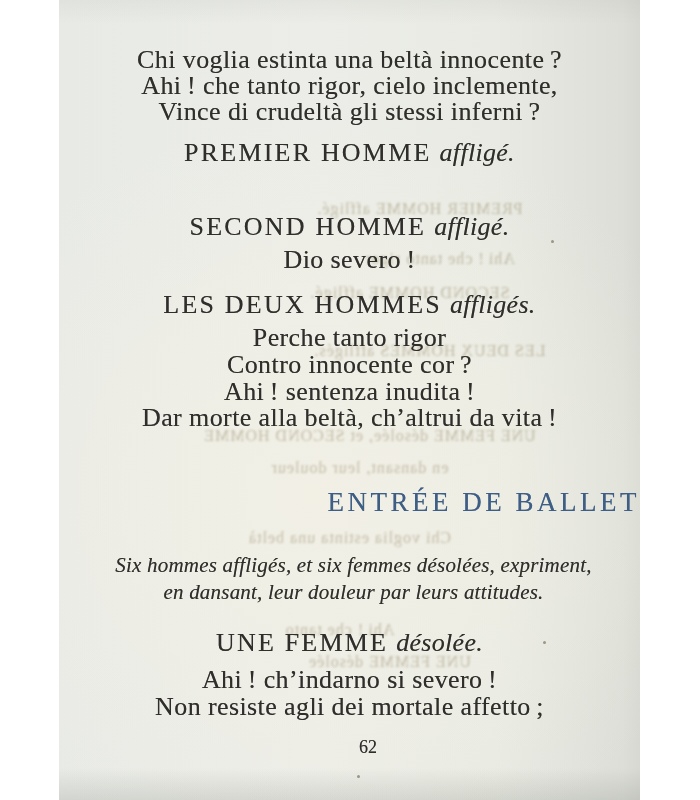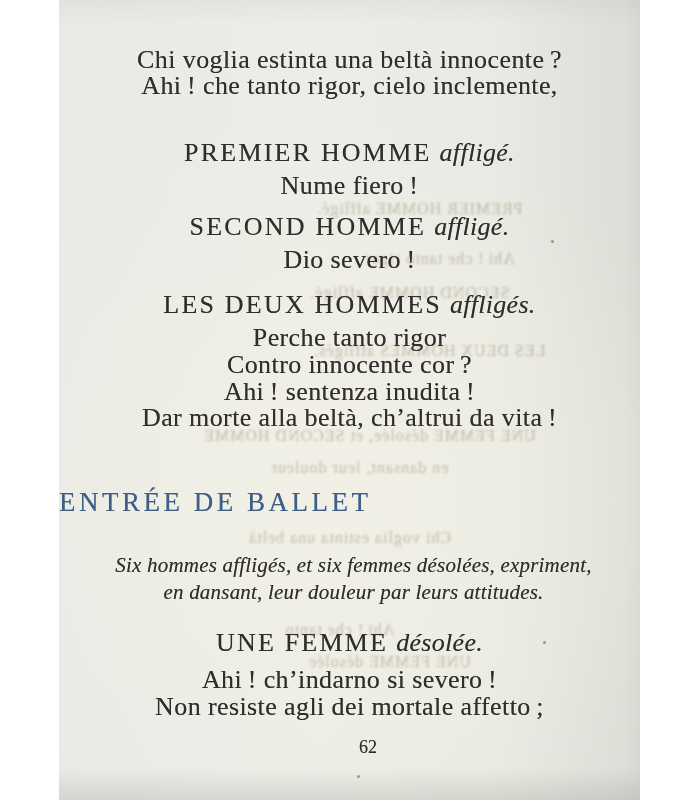--- a/index.html
+++ b/index.html
@@ -13,21 +13,21 @@
   }
   .line{
     position:absolute;left:0;right:0;height:27px;line-height:27px;
     text-align:center;color:#2f2e2b;font-size:26px;letter-spacing:.4px;
     text-shadow:0 0 .5px rgba(47,46,43,.55);
     white-space:nowrap;
   }
   .speaker .caps{letter-spacing:2.2px;text-align:center;}
   .speaker .dir{font-style:italic;letter-spacing:.3px;margin-left:8px;}
   .title{
-    position:absolute;left:0;right:0;height:36px;line-height:36px;text-align:left;
+    position:absolute;left:0;right:0;height:36px;line-height:36px;text-align:right;
     color:#3e5e86;font-size:27px;letter-spacing:3.5px;white-space:nowrap;
     text-shadow:0 0 .6px rgba(62,94,134,.6);
     font-family:Liberation Serif, serif;
   }
   .stage{font-style:italic;font-size:21px;letter-spacing:.2px;margin-left:8px;}
   .pagenum{font-size:18px;letter-spacing:0;padding-left:37px;}
   .ghost{
     position:absolute;left:0;right:0;height:20px;line-height:20px;text-align:center;
     font-size:16px;color:rgba(158,148,117,.55);letter-spacing:1px;white-space:nowrap;
     transform:scaleX(-1) translateX(var(--dx,0px));
@@ -46,25 +46,25 @@
     <div class="ghost" style="top:283px;--dx:-60px">SECOND HOMME affligé.</div>
     <div class="ghost" style="top:341px;--dx:-80px">LES DEUX HOMMES affligés.</div>
     <div class="ghost" style="top:426px;--dx:-20px">UNE FEMME désolée, et SECOND HOMME</div>
     <div class="ghost" style="top:458px;--dx:-10px">en dansant, leur douleur</div>
     <div class="ghost" style="top:528px;--dx:0px">Chi voglia estinta una beltà</div>
     <div class="ghost" style="top:620px;--dx:10px">Ahi ! che tanto</div>
     <div class="ghost" style="top:652px;--dx:-40px">UNE FEMME désolée</div>
 
     <div class="line" style="top:46px">Chi voglia estinta una beltà innocente ?</div>
     <div class="line" style="top:72px">Ahi ! che tanto rigor, cielo inclemente,</div>
+    <div class="line" style="top:98px">Vince di crudeltà gli stessi inferni ?</div>
 
     <div class="line speaker" style="top:139px">
       <span class="caps">PREMIER HOMME</span><span class="dir">affligé.</span>
     </div>
-    <div class="line" style="top:172px">Nume fiero !</div>
 
     <div class="line speaker" style="top:213px">
       <span class="caps">SECOND HOMME</span><span class="dir">affligé.</span>
     </div>
     <div class="line" style="top:246px">Dio severo !</div>
 
     <div class="line speaker" style="top:291px">
       <span class="caps">LES DEUX HOMMES</span><span class="dir">affligés.</span>
     </div>
     <div class="line" style="top:351px">Contro innocente cor ?</div>

